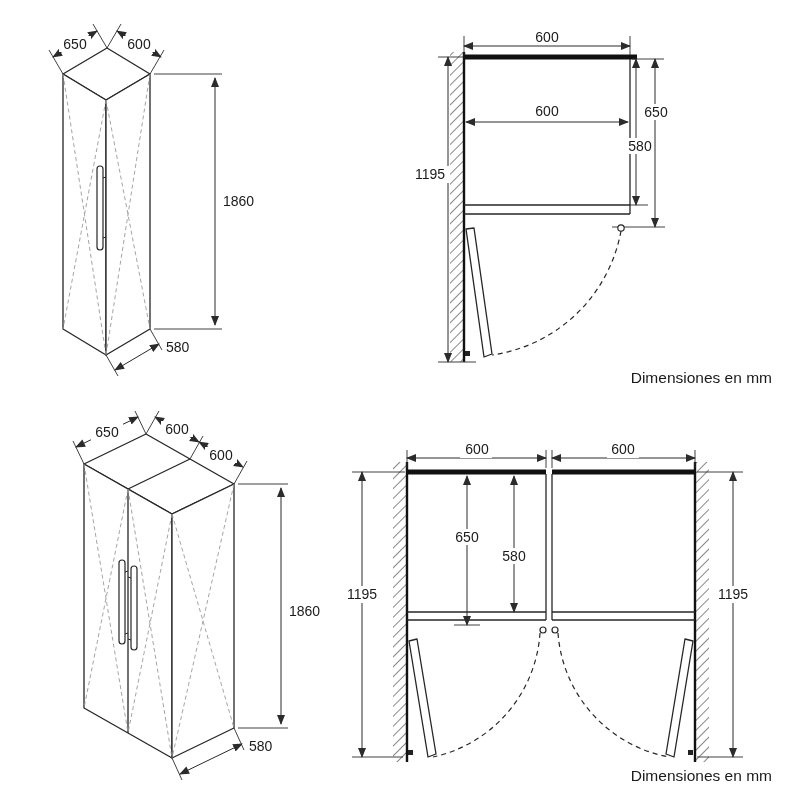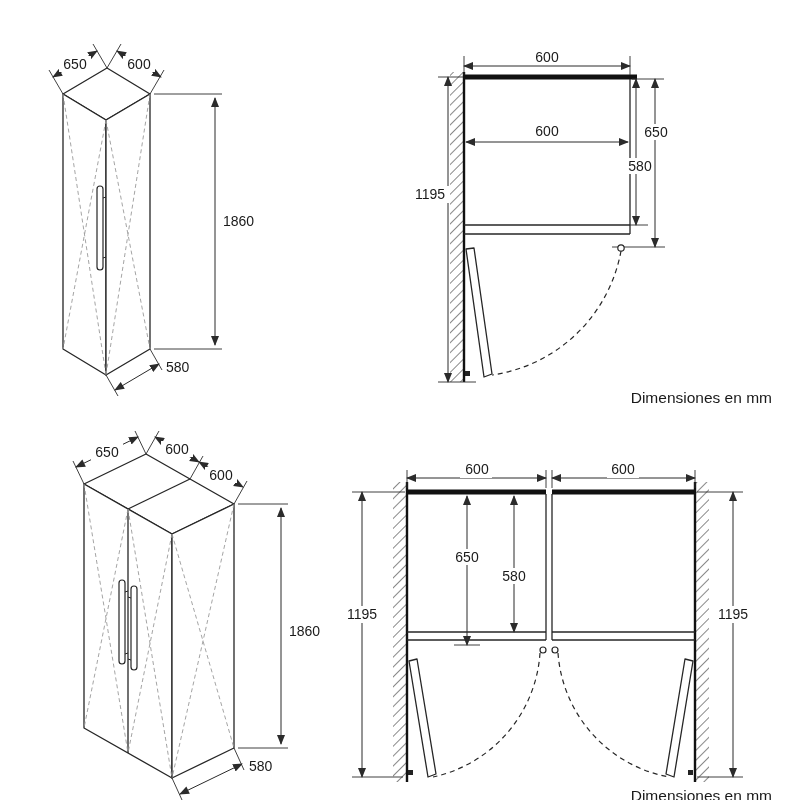--- a/index.html
+++ b/index.html
@@ -1,17 +1,17 @@
 <!DOCTYPE html>
 <html><head>
 <meta charset="utf-8">
 <style>
   html,body{margin:0;padding:0;background:#fff;}
   body{width:800px;height:800px;position:relative;font-family:"Liberation Sans",sans-serif;}
-  .stage{position:absolute;inset:0;margin-top:20px;}
+  .stage{position:absolute;inset:0;}
   svg{display:block;}
   .face{fill:#fff;stroke:#262626;stroke-width:1.3;stroke-linejoin:round;}
   .ol{stroke:#262626;stroke-width:1.3;fill:none;}
   .thin{stroke:#262626;stroke-width:1;fill:none;}
   .thick{stroke:#111;stroke-width:5;fill:none;}
   .wallline{stroke:#111;stroke-width:2.4;fill:none;}
   .wall{fill:url(#hatch);stroke:none;}
   .dim{stroke:#2b2b2b;stroke-width:1;fill:none;}
   .dimA{marker-start:url(#aS);marker-end:url(#aE);}
   .ext{stroke:#2b2b2b;stroke-width:0.9;fill:none;}

